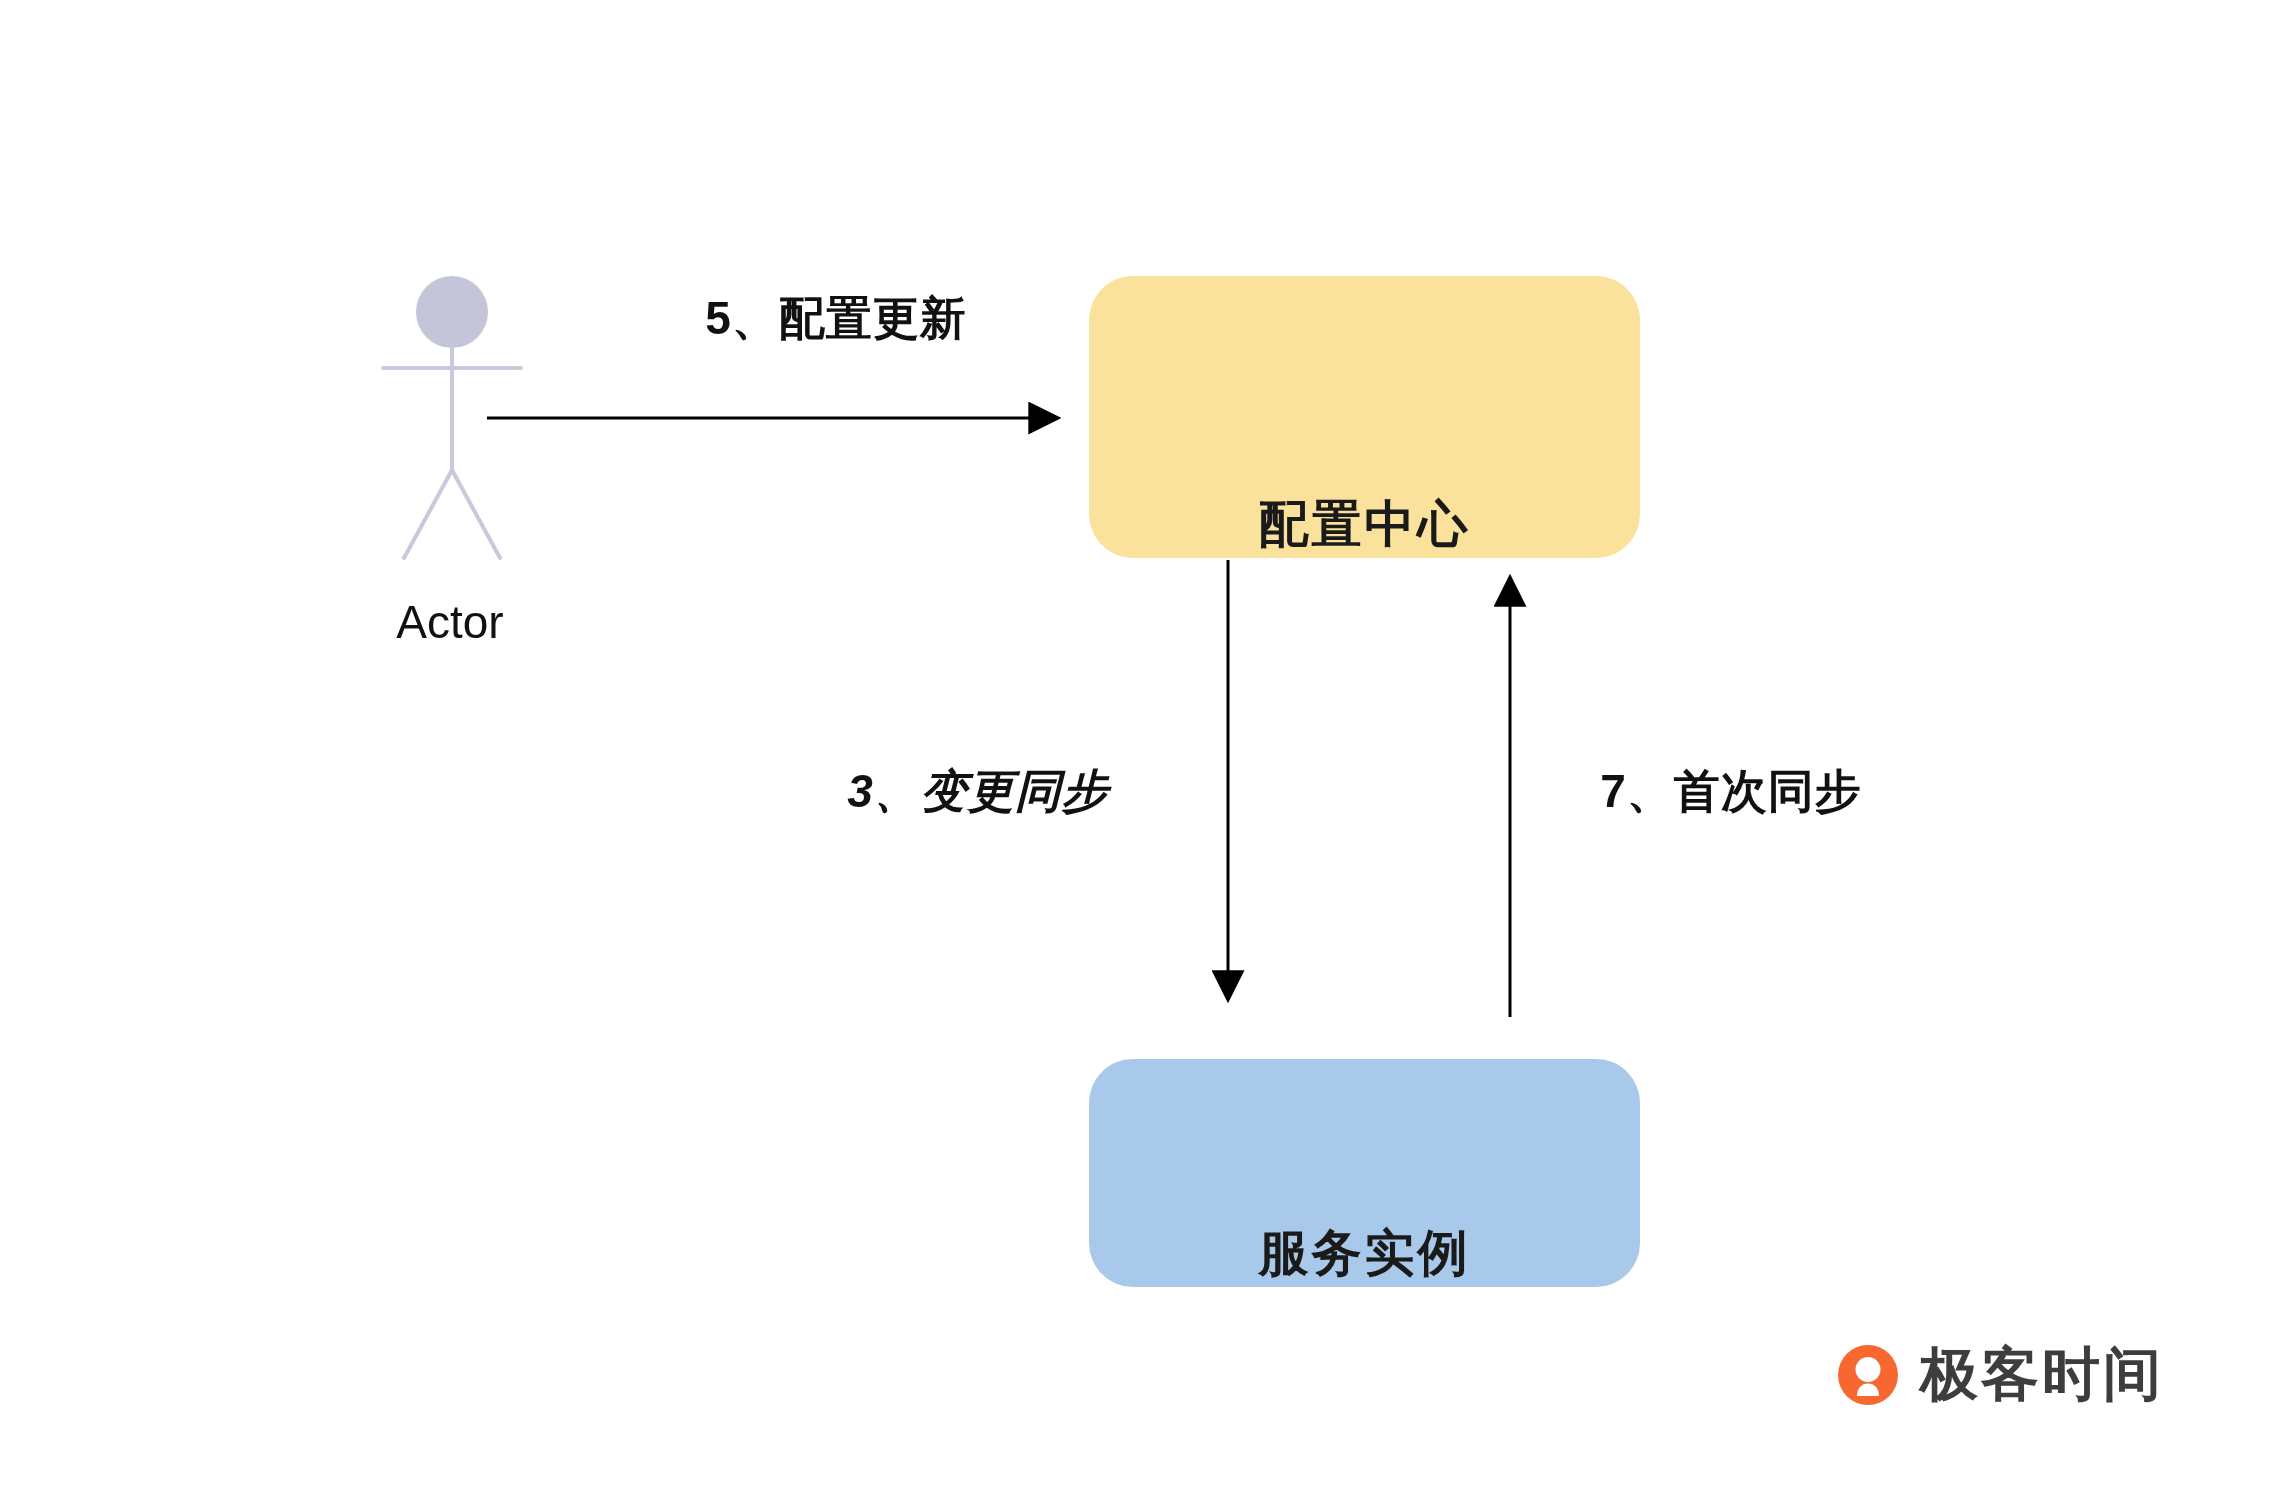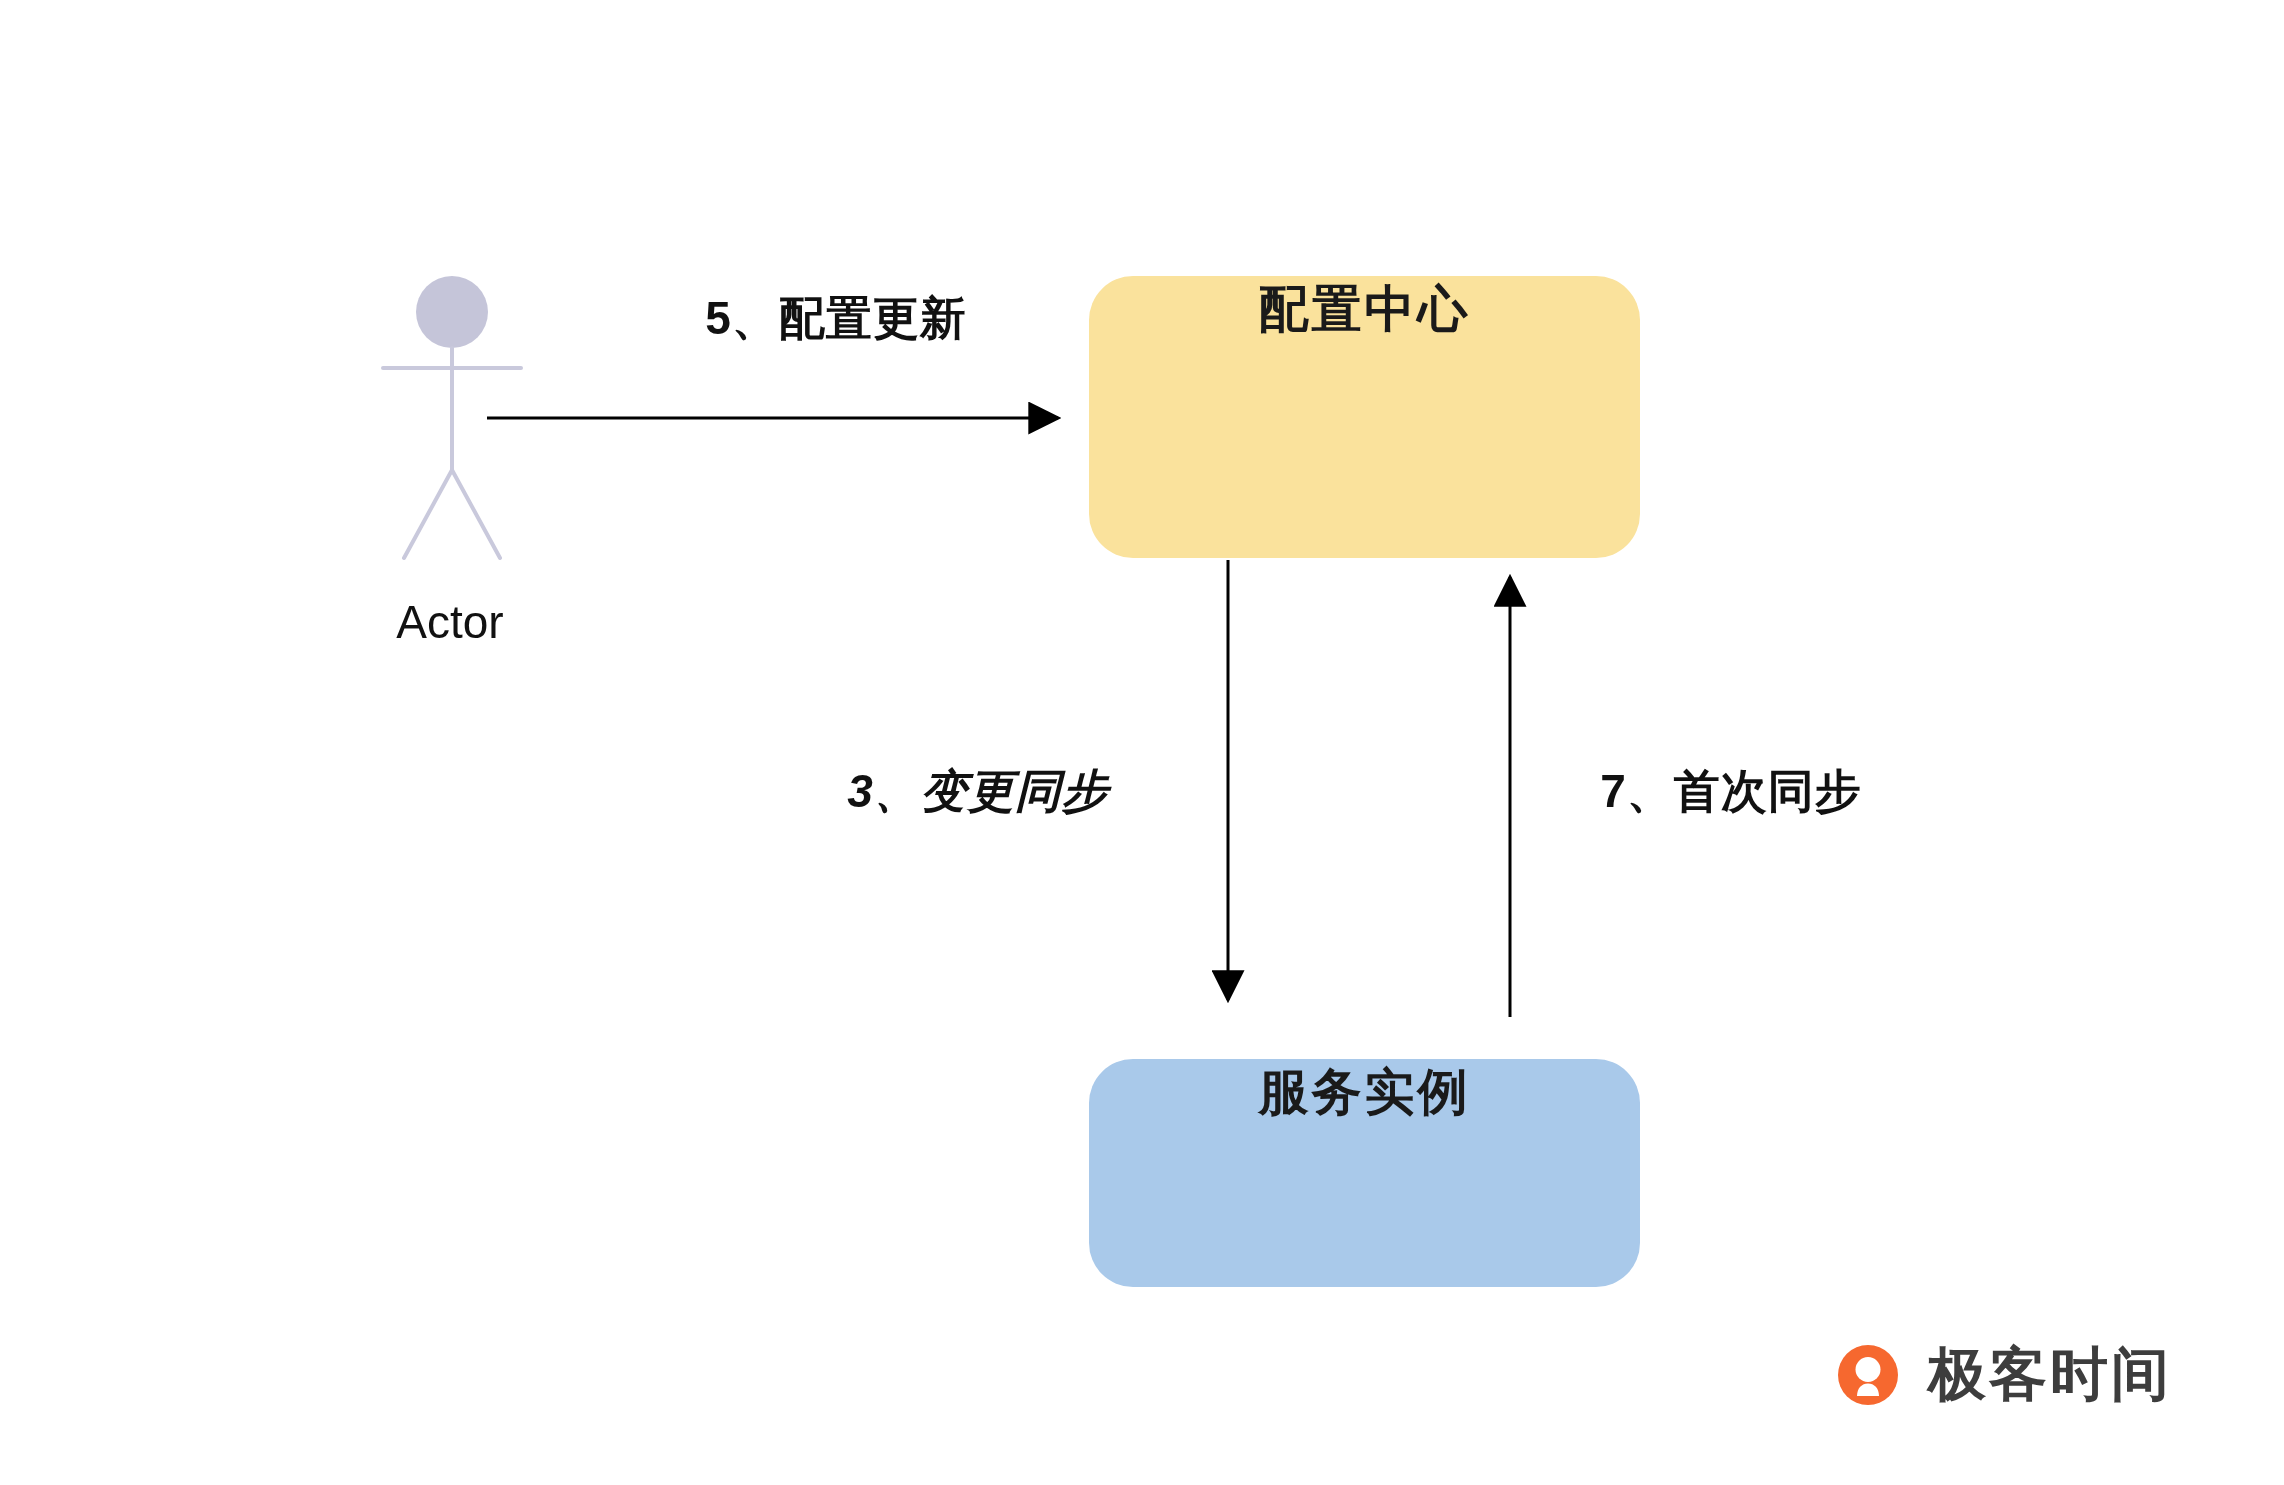--- a/index.html
+++ b/index.html
@@ -17,21 +17,21 @@
     left: 0; top: 0;
     width: 2284px;
     height: 1485px;
     pointer-events: none;
   }
   .node {
     position: absolute;
     width: 551px;
     border-radius: 44px;
     display: flex;
-    align-items: flex-start;
+    align-items: flex-end;
     justify-content: center;
   }
   .node-config  { left: 1089px; top: 276px;  height: 282px; background: #FAE29C; }
   .node-service { left: 1089px; top: 1059px; height: 228px; background: #A9C9EA; }
   .node-label {
     font-size: 50px;
     font-weight: 600;
     color: #1a1a1a;
     letter-spacing: 3px;
     white-space: nowrap;
@@ -57,21 +57,21 @@
     color: #111111;
     white-space: nowrap;
   }
   .brand {
     position: absolute;
     left: 1836px;
     top: 1342px;
     height: 66px;
     display: flex;
     align-items: center;
-    gap: 28px;
+    gap: 20px;
     font-family: Liberation Mono, monospace;
   }
   .brand-icon { display: block; }
   .brand-text {
     font-size: 58px;
     font-weight: 700;
     color: #3d3d3d;
     letter-spacing: 3px;
     white-space: nowrap;
   }

